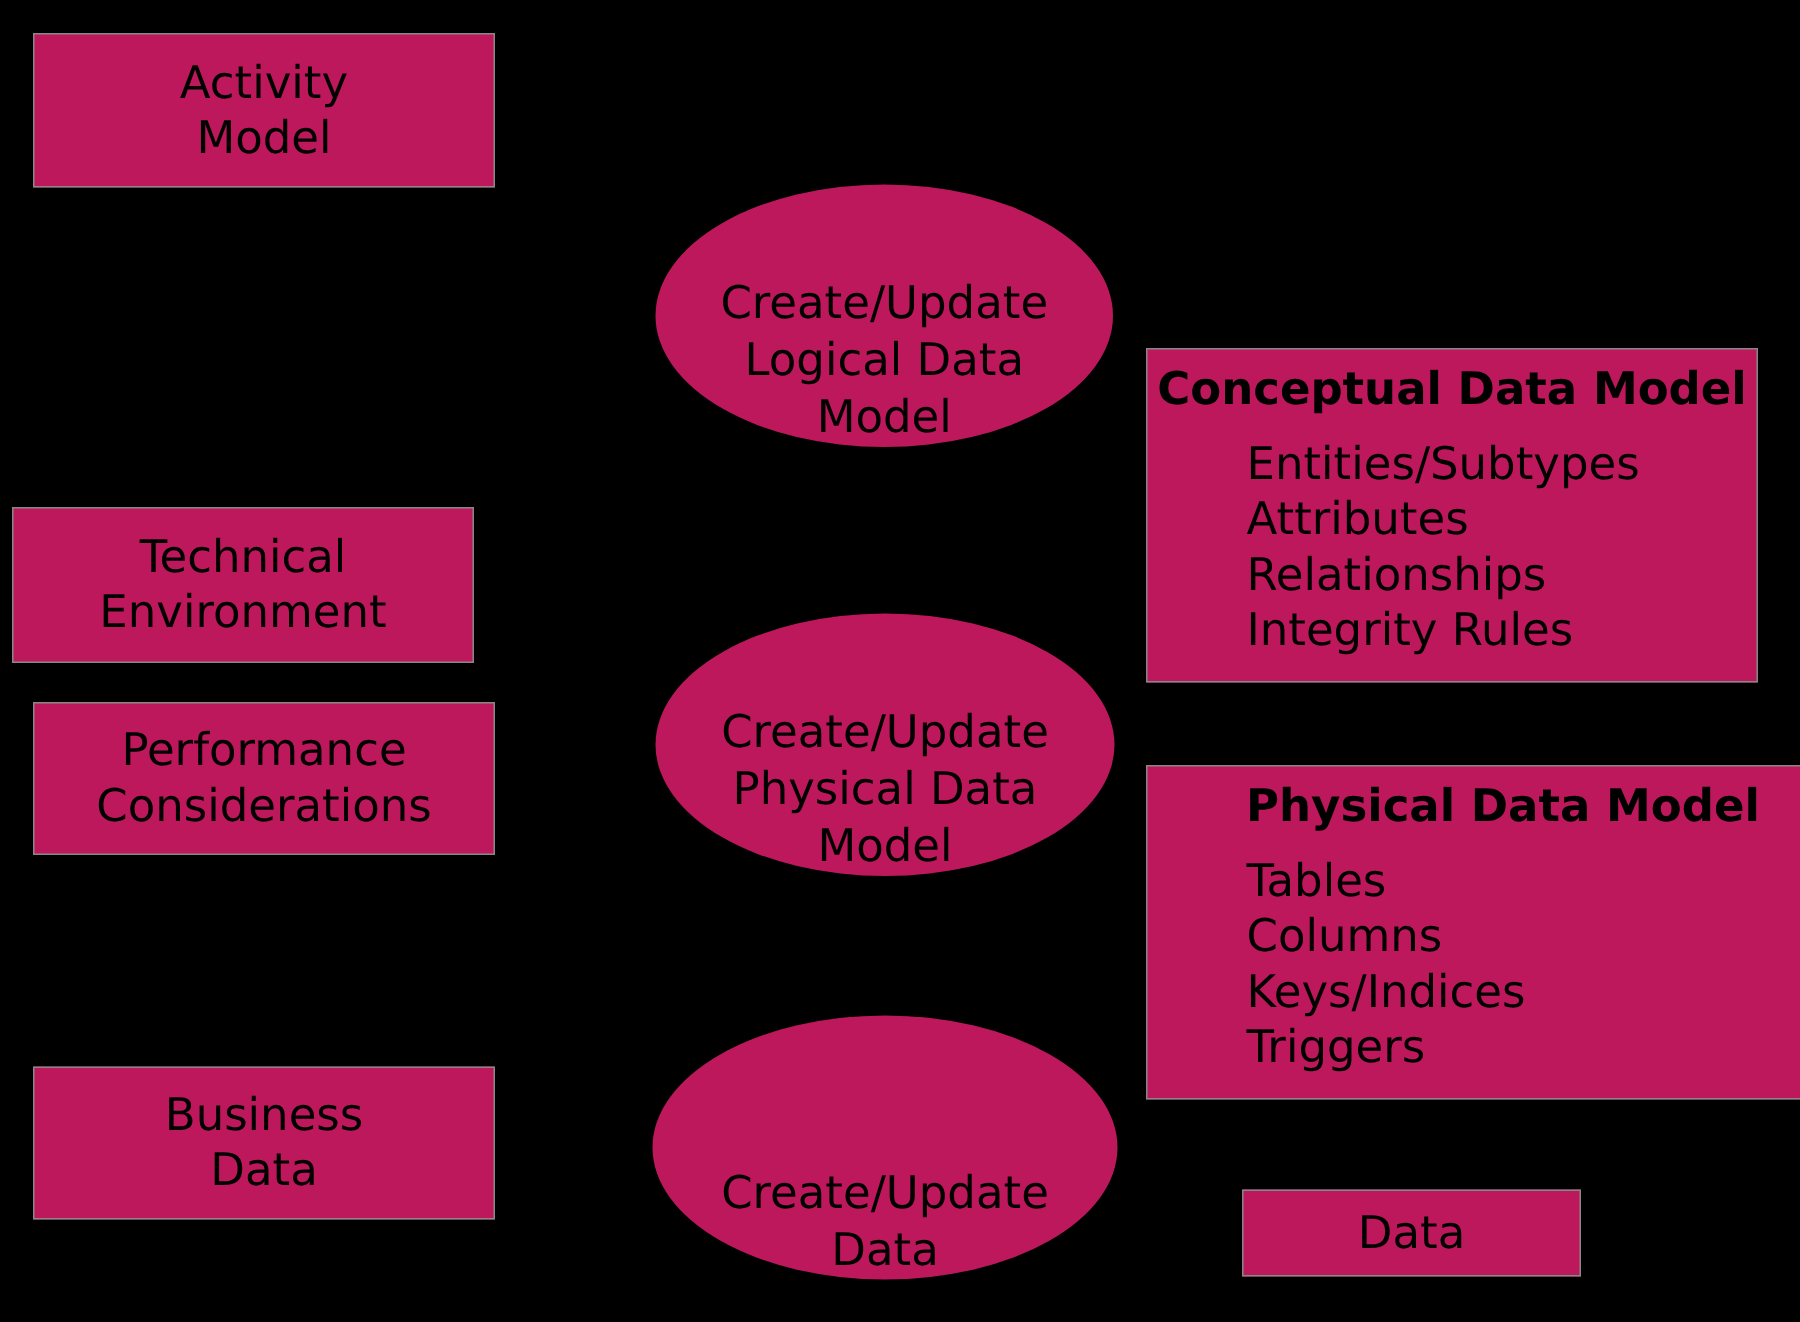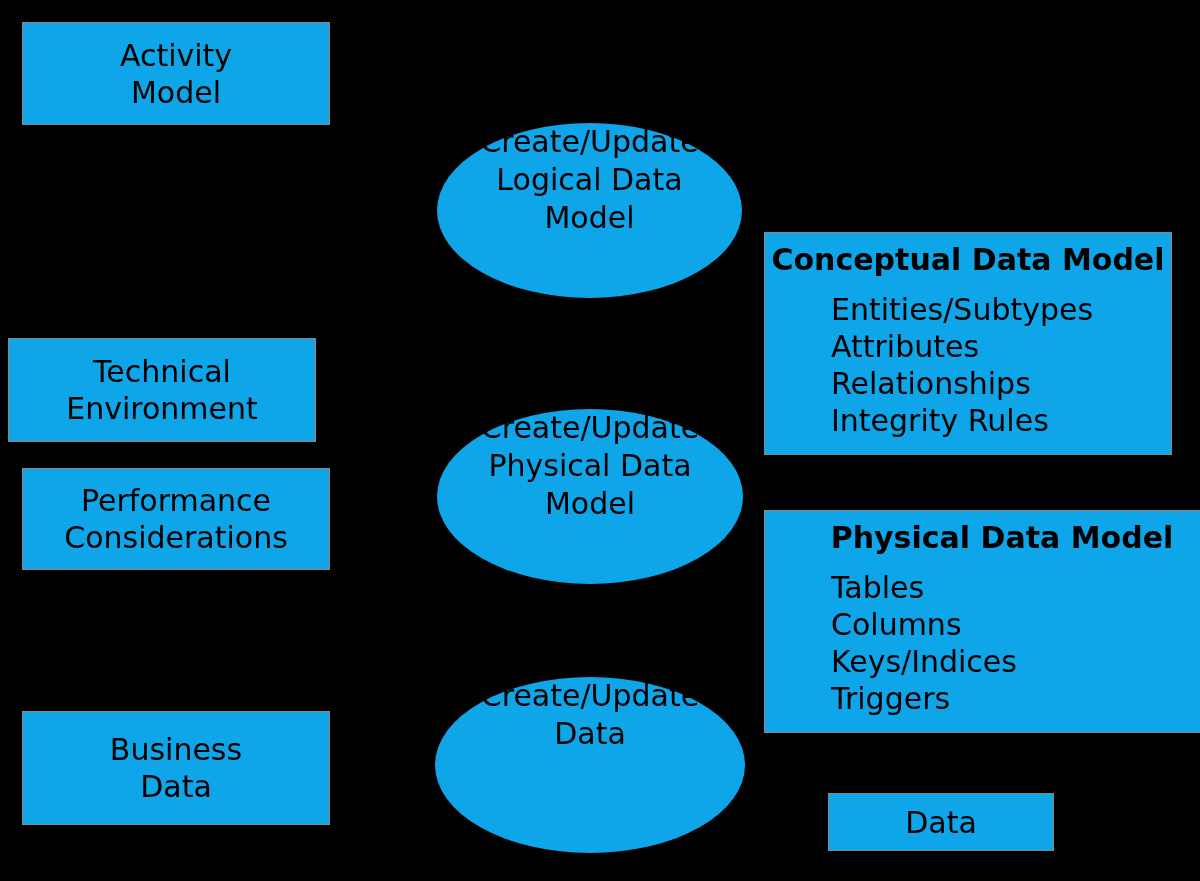--- a/index.html
+++ b/index.html
@@ -15,41 +15,41 @@
     color: #000000;
   }
   .canvas {
     position: relative;
     width: 1200px;
     height: 881px;
     background: #000000;
   }
   .node {
     position: absolute;
-    background: #0ea5e9;
+    background: #be185d;
     border: 1px solid #888888;
     box-sizing: border-box;
   }
   .rect-node {
     display: flex;
     align-items: center;
     justify-content: center;
     text-align: center;
   }
   .rect-node .label,
   .ellipse-node .label {
     white-space: pre-line;
     font-size: 30px;
     line-height: 37px;
   }
   .ellipse-node {
     border-radius: 50%;
     border: none;
     display: flex;
-    align-items: flex-start;
+    align-items: flex-end;
     justify-content: center;
     text-align: center;
   }
   .ellipse-node .label {
     line-height: 38px;
   }
   .model-box {
     
   }
   .model-box .model-title {
@@ -65,21 +65,21 @@
   }
   .model-box .model-item {
     font-size: 30px;
     line-height: 37px;
   }
   
   .box-activity      { left: 22px;  top: 22px;  width: 308px; height: 103px; }
   .box-detailed      { left: 22px;  top: 155px; width: 308px; height: 102px; }
   .box-technical     { left: 8px;  top: 338px; width: 308px; height: 104px; }
   .box-performance   { left: 22px;  top: 468px; width: 308px; height: 102px; }
-  .box-business      { left: 22px;  top: 711px; width: 308px; height: 114px; }
+  .box-business      { left: 22px;  top: 711px; width: 308px; height: 102px; }
   
   .ellipse-logical   { left: 437px; top: 123px; width: 305px; height: 175px; }
   .ellipse-physical  { left: 437px; top: 409px; width: 306px; height: 175px; }
   .ellipse-data      { left: 435px; top: 677px; width: 310px; height: 176px; }
   
   .box-conceptual    { left: 764px; top: 232px; width: 408px; height: 223px; }
   .box-physical      { left: 764px; top: 510px; width: 476px; height: 223px; }
   .box-data          { left: 828px; top: 793px; width: 226px; height: 58px; }
 </style>
 </head>

